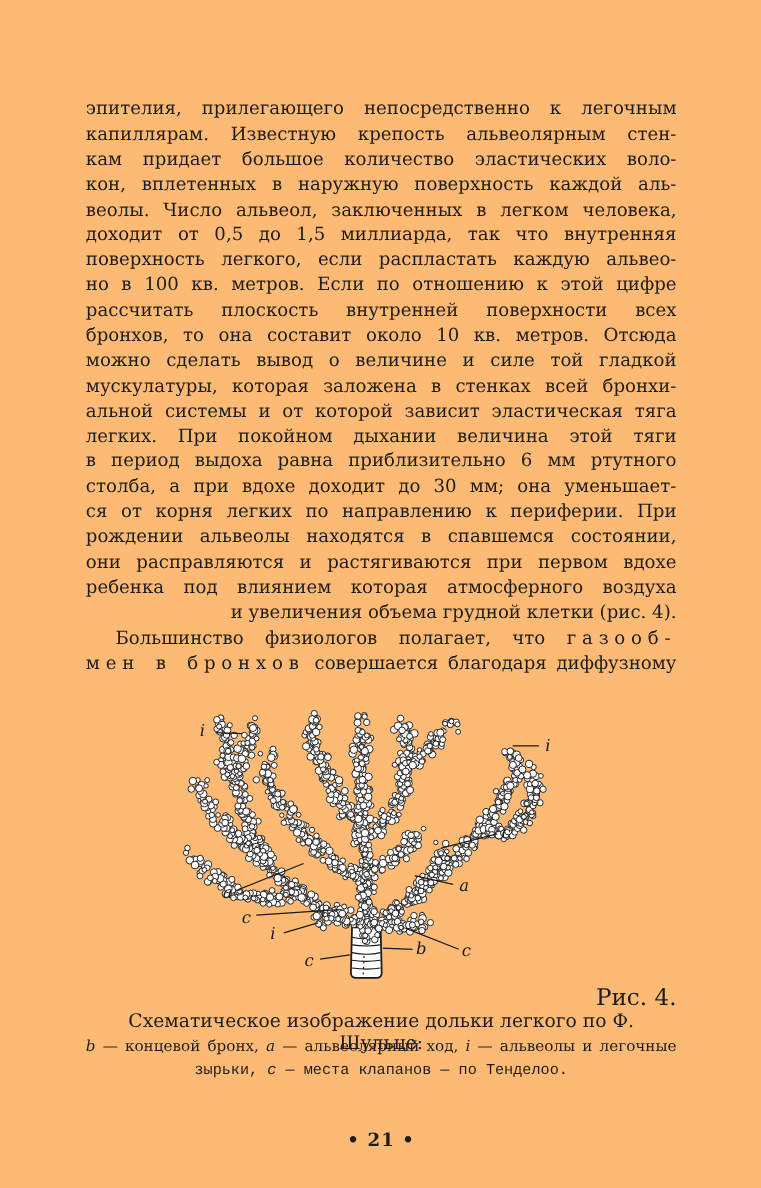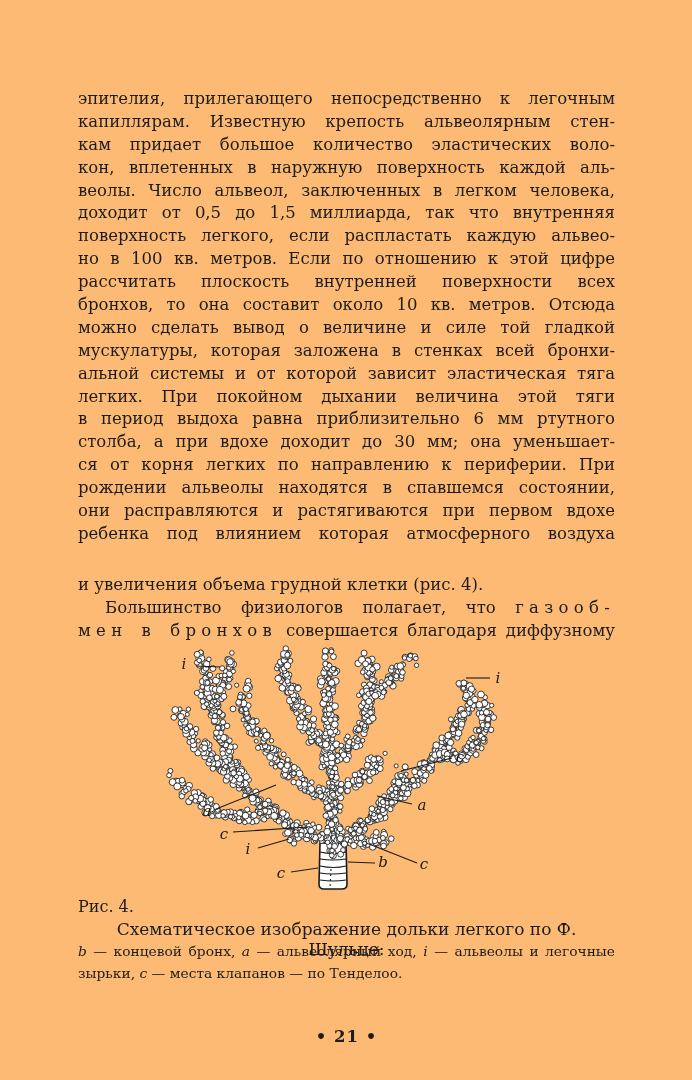--- a/index.html
+++ b/index.html
@@ -6,42 +6,42 @@
   body{width:692px;height:1080px;background:#ffffff;font-family:"DejaVu Serif", serif;color:#1c1c1c;}
   .page{position:relative;width:692px;height:1080px;background:#fdba74;overflow:hidden;}
 
   
   #body-text{position:absolute;left:78px;top:88px;width:537px;}
   .bline{
     font-size:16.5px;line-height:22.9px;height:22.9px;overflow:hidden;
     text-align:justify;
   }
   .bline::after{content:"";display:inline-block;width:100%;height:0;}
-  .bline.nojust{text-align:left;margin-top:28px;}
+  .bline.nojust{text-align:right;}
   .bline.nojust::after{content:none;}
   .ind{display:inline-block;width:27px;}
   .sp{letter-spacing:0.32em;}
   .it{font-style:italic;}
 
   
   #figure-wrap{position:absolute;left:140px;top:643px;width:420px;height:252px;}
   #fig-svg{display:block;width:420px;height:252px;}
   #coral circle{fill:#ffffff;stroke:#1a1a1a;stroke-width:0.85;}
   .trunk-outline{fill:#ffffff;stroke:#1a1a1a;stroke-width:1.6;}
   .trunk-stripe{fill:none;stroke:#1a1a1a;stroke-width:1.05;}
   .ptr{stroke:#1a1a1a;stroke-width:1.1;}
   .fig-label{font-family:"DejaVu Serif", serif;font-style:italic;font-size:15px;fill:#1a1a1a;}
 
   
-  .fig-title{position:absolute;left:78px;top:897px;width:537px;text-align:left;font-size:16px;line-height:20px;}
+  .fig-title{position:absolute;left:78px;top:897px;width:537px;text-align:right;font-size:21px;line-height:20px;}
   .fig-subtitle{position:absolute;left:78px;top:919px;width:537px;text-align:center;font-size:17px;line-height:20px;}
   #fig-legend{position:absolute;left:78px;top:941px;width:537px;}
   .lline{font-size:13.8px;line-height:21.5px;height:21.5px;overflow:hidden;text-align:justify;}
   .lline::after{content:"";display:inline-block;width:100%;height:0;}
-  .lline.nojust{text-align:left;}
+  .lline.nojust{text-align:center;font-family:Liberation Mono, monospace;}
   .lline.nojust::after{content:none;}
 
   .page-number{position:absolute;left:78px;top:995px;width:537px;text-align:center;
     font-size:16.5px;font-weight:bold;letter-spacing:1px;margin-top:32px;}
 </style>
 </head>
 <body>
 
 <div class="page">
 

